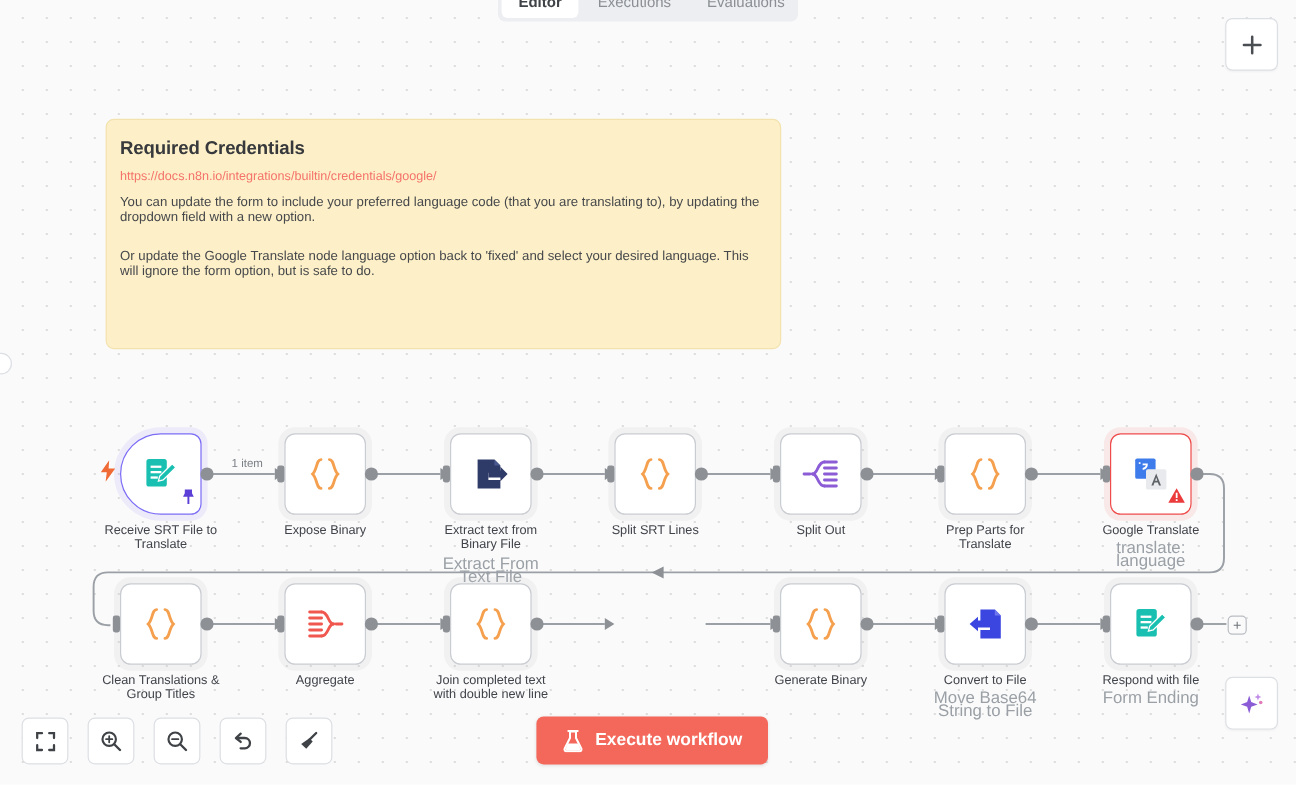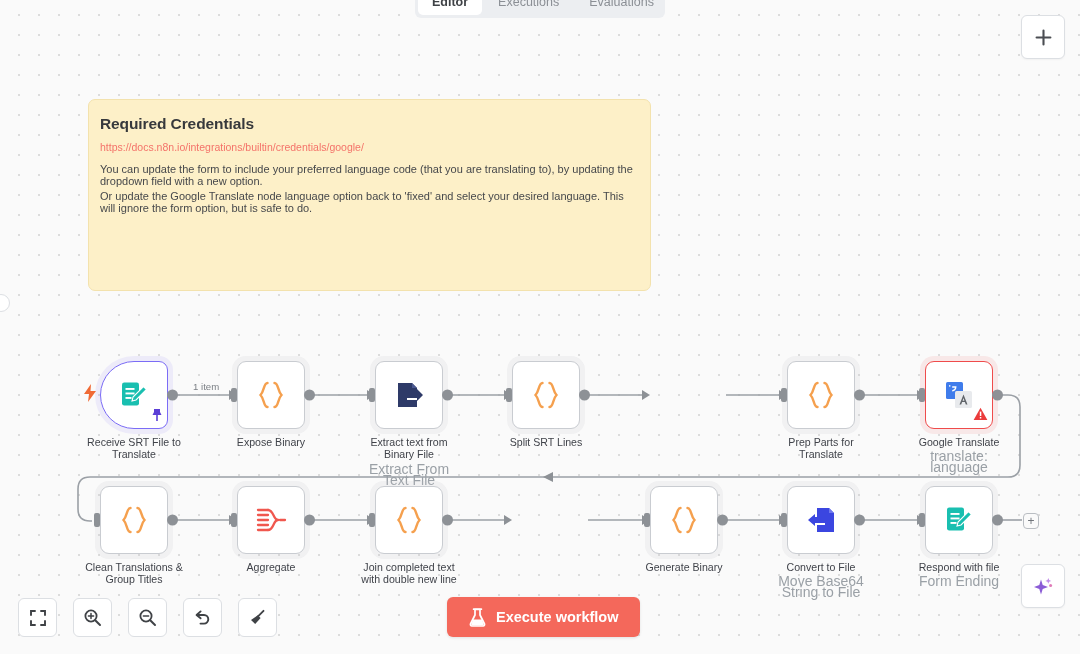--- a/index.html
+++ b/index.html
@@ -201,21 +201,21 @@
       <path d="M10 5.5 L11.7 11.1 L17 13 L11.7 14.9 L10 20.5 L8.3 14.9 L3 13 L8.3 11.1 Z" fill="#8B5CD6"></path>
       <path d="M17.3 4 L18.1 6.1 L20.2 6.9 L18.1 7.7 L17.3 9.8 L16.5 7.7 L14.4 6.9 L16.5 6.1 Z" fill="#C08BE8"></path>
       <circle cx="19.6" cy="11.4" r="1.5" fill="#E07BB8"></circle>
     </svg>
   </div>
 
   <div id="sticky-note">
     <h2>Required Credentials</h2>
     <span class="note-link">https://docs.n8n.io/integrations/builtin/credentials/google/</span>
     <p class="note-para">You can update the form to include your preferred language code (that you are translating to), by updating the dropdown field with a new option.</p>
-    <p class="note-para" style="margin-top:2px">Or update the Google Translate node language option back to 'fixed' and select your desired language. This will ignore the form option, but is safe to do.</p>
+    <p class="note-para" style="margin-top:20px">Or update the Google Translate node language option back to 'fixed' and select your desired language. This will ignore the form option, but is safe to do.</p>
   </div>
 
   <svg id="edges">
     <g stroke="#9ba0a6" stroke-width="1.6" fill="none">
 
       <path d="M176 395 H229"></path>
       <path d="M313 395 H367"></path>
       <path d="M451 395 H504"></path>
       <path d="M588 395 H642"></path>
       <path d="M726 395 H779"></path>
@@ -309,20 +309,39 @@
         <path d="M5 4 H19 L24 9 V15 H14 V21 H24 V28 H5 Z" fill="#2E3A68"></path>
         <path d="M19 4 V9 H24 Z" fill="#4A5890"></path>
         <path d="M14 13 H24 V10 L30 16 L24 22 V19 H14 Z" fill="#2E3A68"></path>
       </svg>
       <span class="port-out"></span>
     </div>
     <div class="node-label">Extract text from Binary File</div>
     <div class="node-sub">Extract From Text File</div>
   </div>
 
+  <div class="node-wrap" style="left:634px; top:361px;">
+    <div class="node-box">
+      <span class="port-in"></span>
+      <svg width="32" height="30" viewBox="0 0 32 30">
+        <g stroke="#8B5CD6" stroke-width="2.3" stroke-linecap="round" fill="none">
+          <path d="M2 15 H7"></path>
+          <path d="M9 15 C14 15 13 5 19 5"></path>
+          <path d="M9 15 C14 15 13 25 19 25"></path>
+          <path d="M19 5 H29"></path>
+          <path d="M19 10 H29"></path>
+          <path d="M19 15 H29"></path>
+          <path d="M19 20 H29"></path>
+          <path d="M19 25 H29"></path>
+        </g>
+      </svg>
+      <span class="port-out"></span>
+    </div>
+    <div class="node-label">Split Out</div>
+  </div>
 
   <div class="node-wrap" style="left:771px; top:361px;">
     <div class="node-box">
       <span class="port-in"></span>
       <svg width="34" height="34" viewBox="0 0 34 34">
         <path d="M13.5 5 C9.5 5 10.5 13 6.5 17 C10.5 21 9.5 29 13.5 29" stroke="#F5A04E" stroke-width="2.4" fill="none" stroke-linecap="round"></path>
         <path d="M20.5 5 C24.5 5 23.5 13 27.5 17 C23.5 21 24.5 29 20.5 29" stroke="#F5A04E" stroke-width="2.4" fill="none" stroke-linecap="round"></path>
       </svg>
       <span class="port-out"></span>
     </div>

